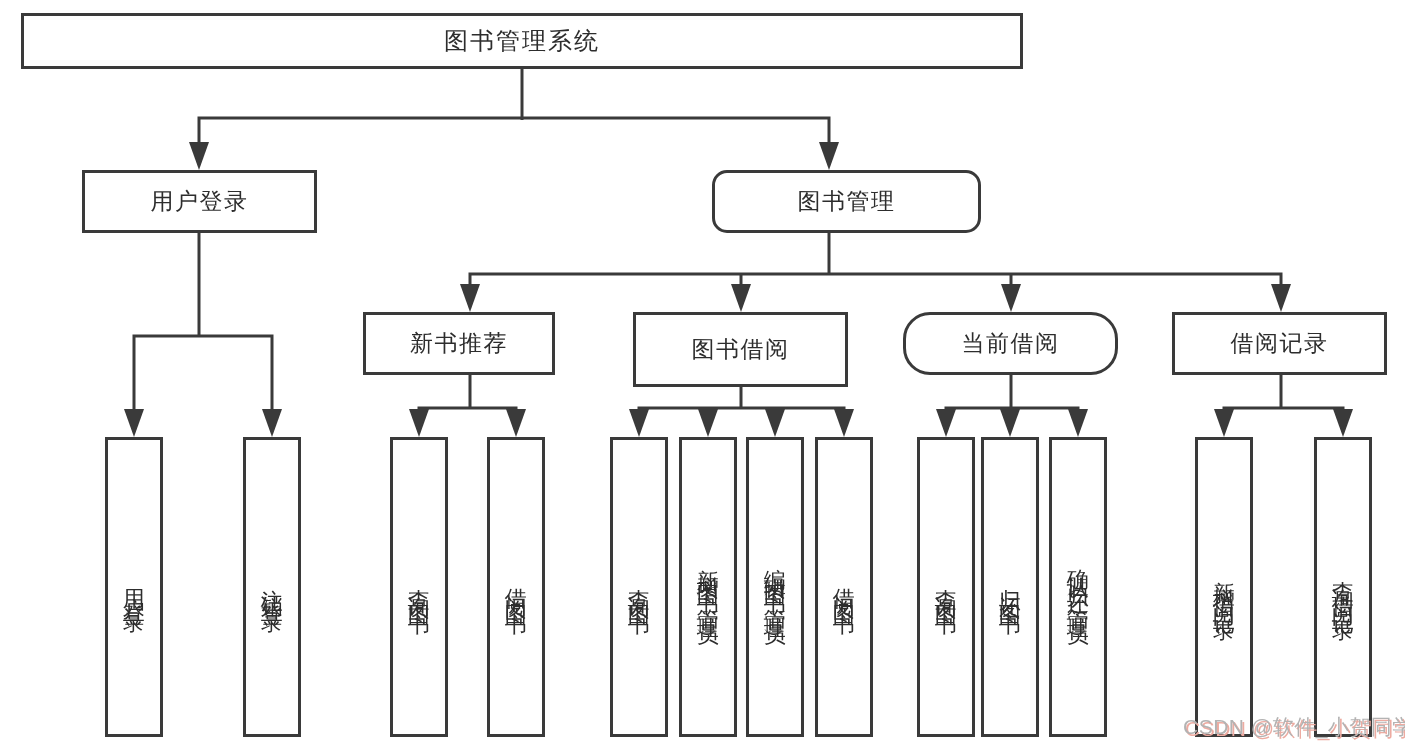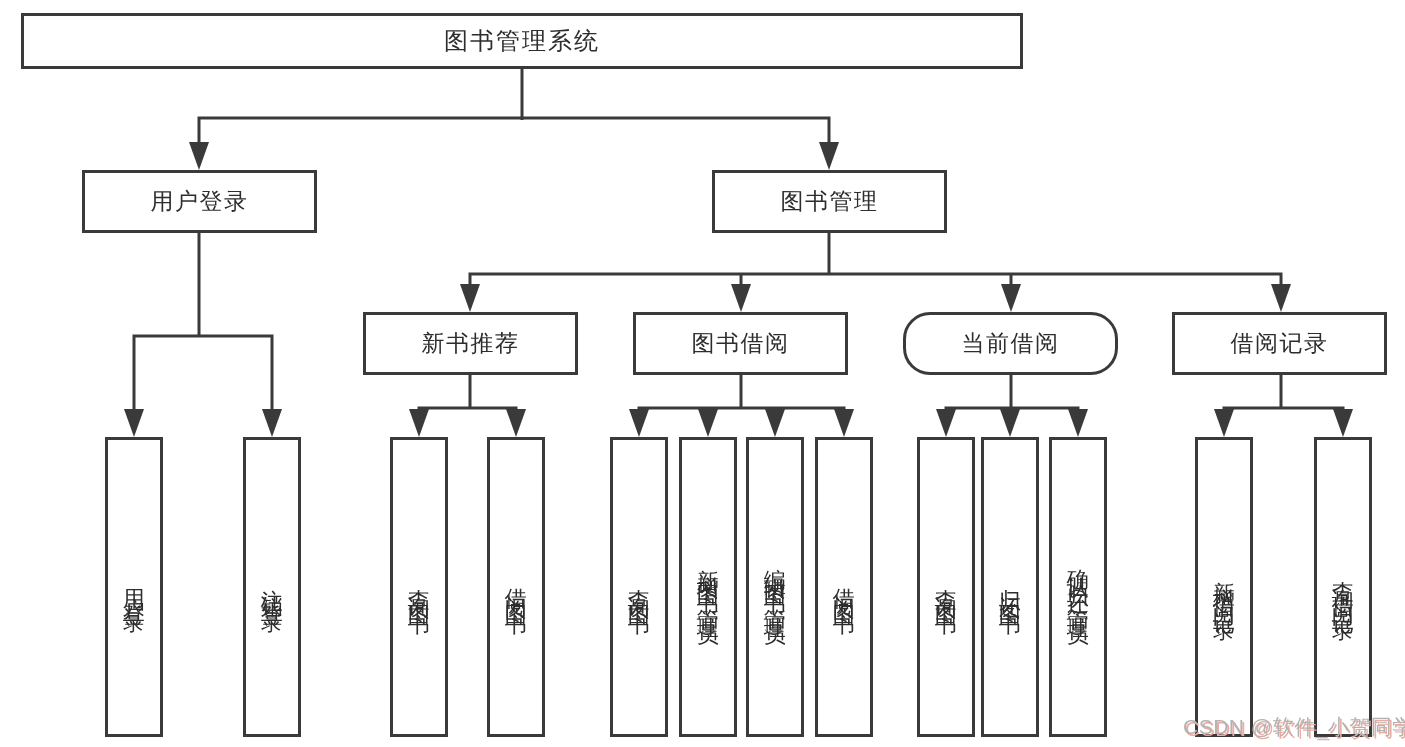--- a/index.html
+++ b/index.html
@@ -70,28 +70,28 @@
     <polygon class="ah" points="1333,409 1353,409 1343,437"></polygon>
   </svg>
 
   <div class="box hbox root" style="left:21px;top:13px;width:1002px;height:56px;">
     <span class="lbl">图书管理系统</span>
   </div>
 
   <div class="box hbox" style="left:82px;top:170px;width:235px;height:63px;">
     <span class="lbl">用户登录</span>
   </div>
-  <div class="box hbox" style="left:712px;top:170px;width:235px;height:63px;">
+  <div class="box hbox" style="left:712px;top:170px;width:269px;height:63px;border-radius:15px;">
     <span class="lbl">图书管理</span>
   </div>
 
-  <div class="box hbox" style="left:363px;top:312px;width:215px;height:63px;">
+  <div class="box hbox" style="left:363px;top:312px;width:192px;height:63px;">
     <span class="lbl">新书推荐</span>
   </div>
-  <div class="box hbox" style="left:633px;top:312px;width:215px;height:63px;">
+  <div class="box hbox" style="left:633px;top:312px;width:215px;height:75px;">
     <span class="lbl">图书借阅</span>
   </div>
   <div class="box hbox" style="left:903px;top:312px;width:215px;height:63px;border-radius:27px;">
     <span class="lbl">当前借阅</span>
   </div>
   <div class="box hbox" style="left:1172px;top:312px;width:215px;height:63px;">
     <span class="lbl">借阅记录</span>
   </div>
 
   <div class="box leaf" style="left:105px;top:437px;width:58px;height:300px;">

